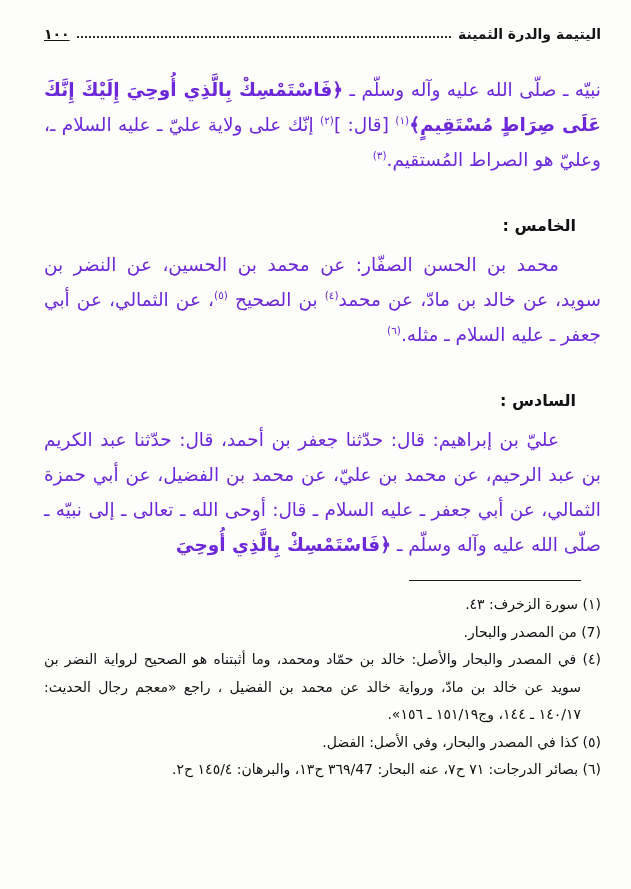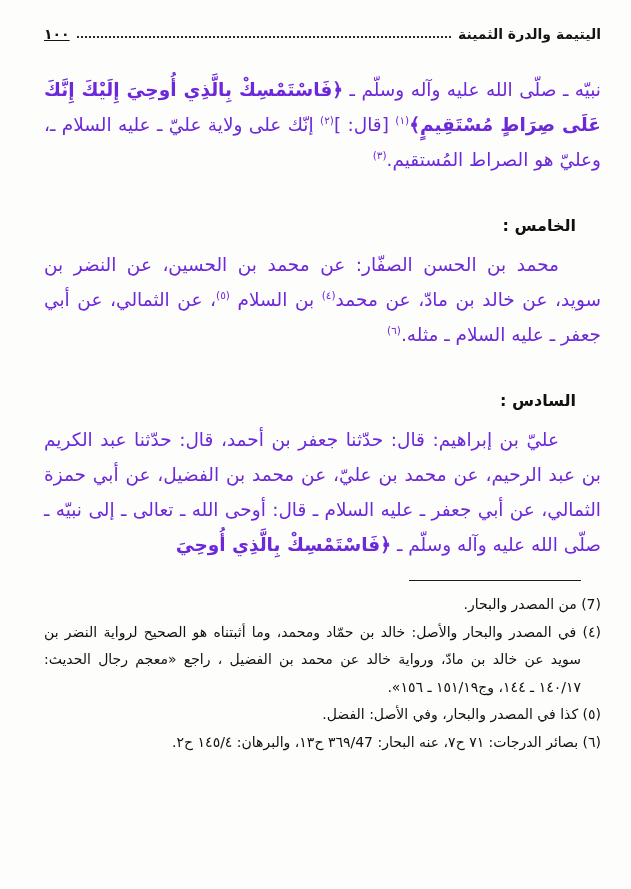--- a/index.html
+++ b/index.html
@@ -85,31 +85,32 @@
     <span class="dot-leader"></span>
     <span class="page-number">١٠٠</span>
   </header>
 
   <main>
 
     <p class="body-para intro"><span>نبيّه ـ صلّى الله عليه وآله وسلّم ـ </span><span class="seg-verse">﴿فَاسْتَمْسِكْ بِالَّذِي أُوحِيَ إِلَيْكَ إِنَّكَ عَلَى صِرَاطٍ مُسْتَقِيمٍ﴾</span><sup class="ref">(١)</sup><span> [قال: ]</span><sup class="ref">(٢)</sup><span> إنّك على ولاية عليّ ـ عليه السلام ـ، وعليّ هو الصراط المُستقيم.</span><sup class="ref">(٣)</sup></p>
 
     <h2 class="section-head">الخامس :</h2>
 
-    <p class="body-para hadith"><span class="seg-bold">محمد بن الحسن الصفّار:</span><span> عن محمد بن الحسين، عن النضر بن سويد، عن خالد بن مادّ، عن محمد</span><sup class="ref">(٤)</sup><span> بن السلام </span><sup class="ref">(٥)</sup><span>، عن الثمالي، عن أبي جعفر ـ عليه السلام ـ مثله.</span><sup class="ref">(٦)</sup></p>
+    <p class="body-para hadith"><span class="seg-bold">محمد بن الحسن الصفّار:</span><span> عن محمد بن الحسين، عن النضر بن سويد، عن خالد بن مادّ، عن محمد</span><sup class="ref">(٤)</sup><span> بن الصحيح </span><sup class="ref">(٥)</sup><span>، عن الثمالي، عن أبي جعفر ـ عليه السلام ـ مثله.</span><sup class="ref">(٦)</sup></p>
 
     <h2 class="section-head">السادس :</h2>
 
     <p class="body-para hadith"><span class="seg-bold">عليّ بن إبراهيم:</span><span> قال: حدّثنا جعفر بن أحمد، قال: حدّثنا عبد الكريم بن عبد الرحيم، عن محمد بن عليّ، عن محمد بن الفضيل، عن أبي حمزة الثمالي، عن أبي جعفر ـ عليه السلام ـ قال: أوحى الله ـ تعالى ـ إلى نبيّه ـ صلّى الله عليه وآله وسلّم ـ </span><span class="seg-verse">﴿فَاسْتَمْسِكْ بِالَّذِي أُوحِيَ</span></p>
 
   </main>
 
   <footer>
     <div class="fn-rule"></div>
     <div class="footnotes">
+      <p class="fn">(١) سورة الزخرف: ٤٣.</p>
       <p class="fn">(7) من المصدر والبحار.</p>
       <p class="fn">(٤) في المصدر والبحار والأصل: خالد بن حمّاد ومحمد، وما أثبتناه هو الصحيح لرواية النضر بن سويد عن خالد بن مادّ، ورواية خالد عن محمد بن الفضيل ، راجع «معجم رجال الحديث: ١٤٠/١٧ ـ ١٤٤، وج١٥١/١٩ ـ ١٥٦».</p>
       <p class="fn">(٥) كذا في المصدر والبحار، وفي الأصل: الفضل.</p>
       <p class="fn">(٦) بصائر الدرجات: ٧١ ح٧، عنه البحار: ٣٦٩/47 ح١٣، والبرهان: ١٤٥/٤ ح٢.</p>
     </div>
   </footer>
 
 </div>
 
 </body></html>

